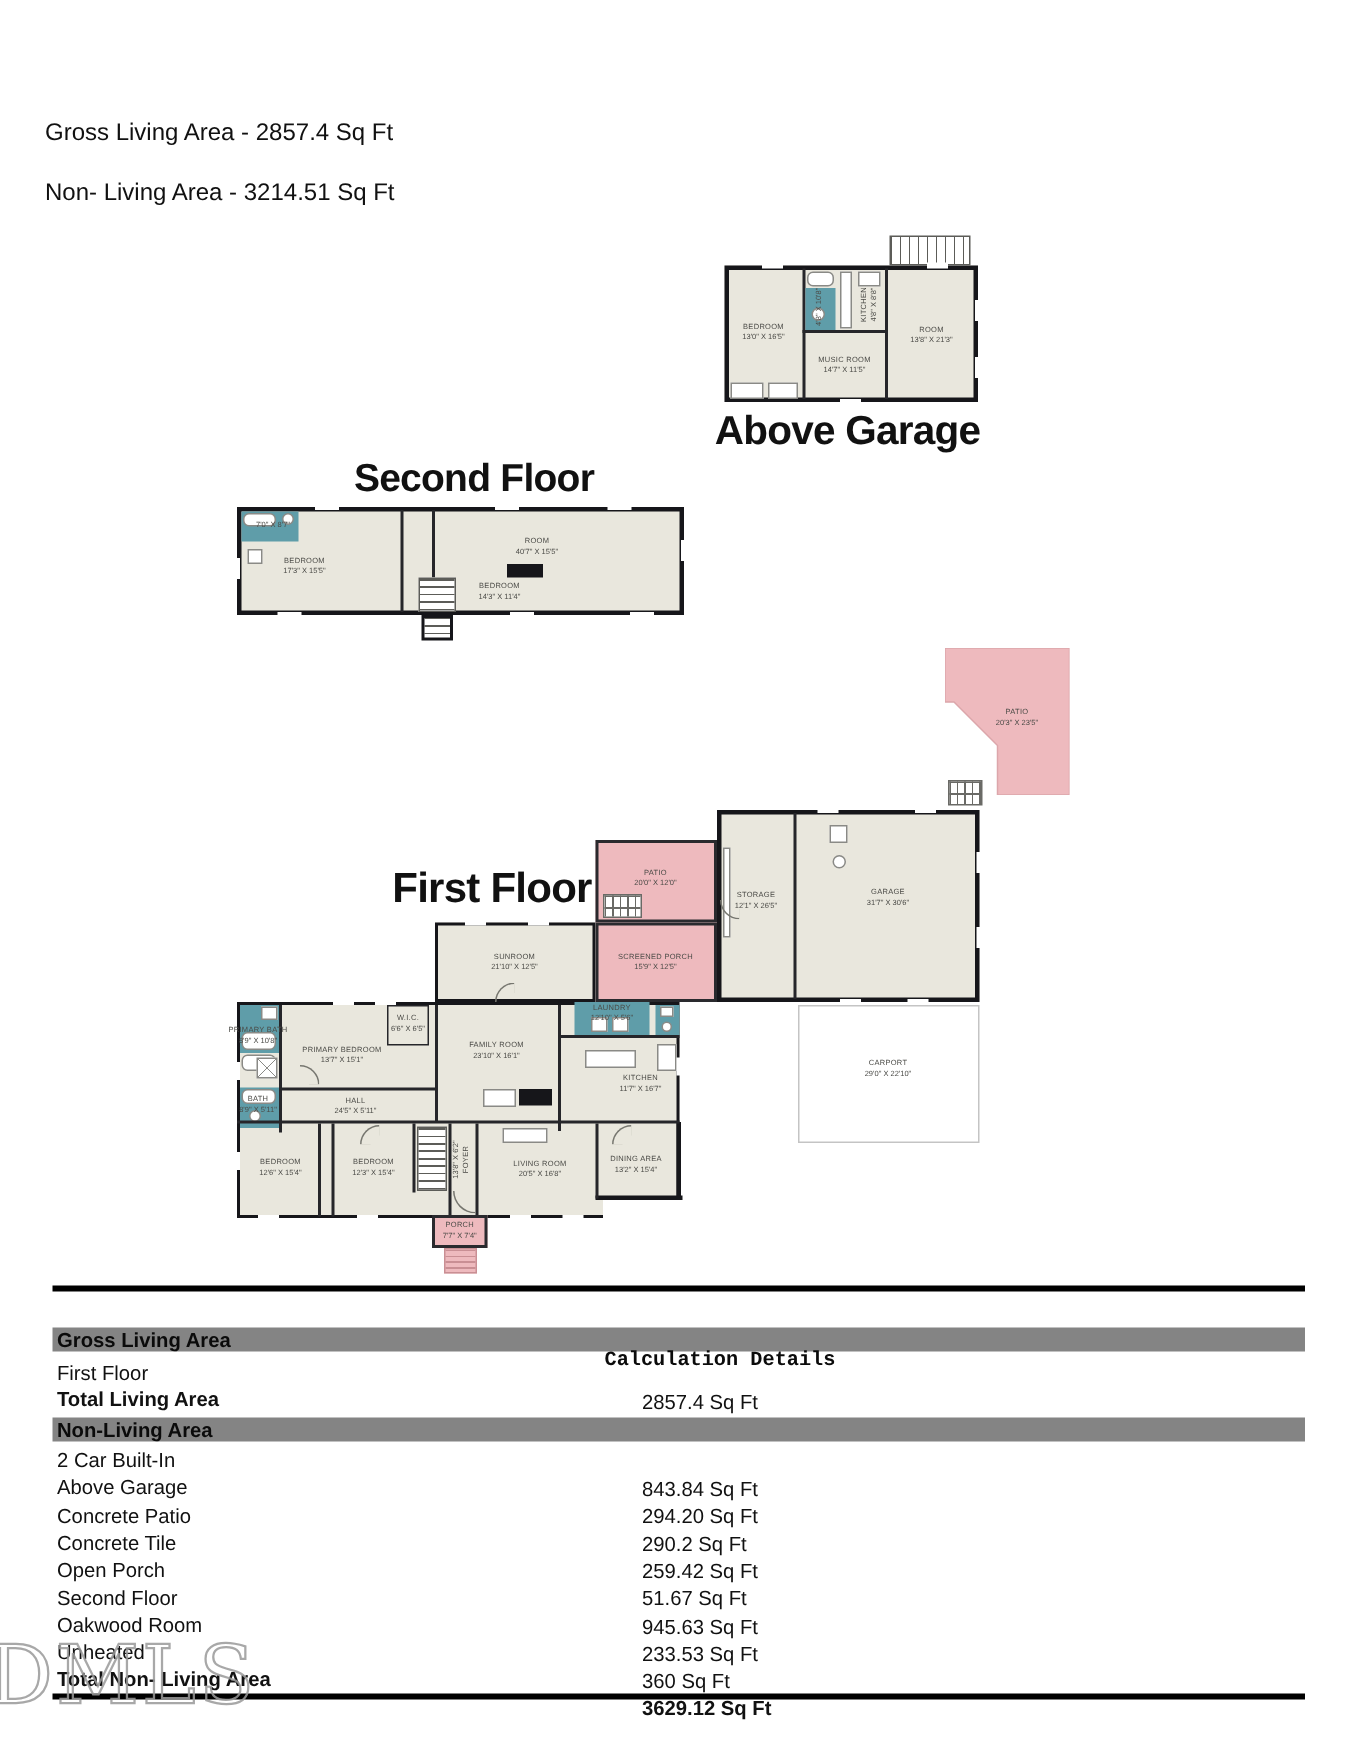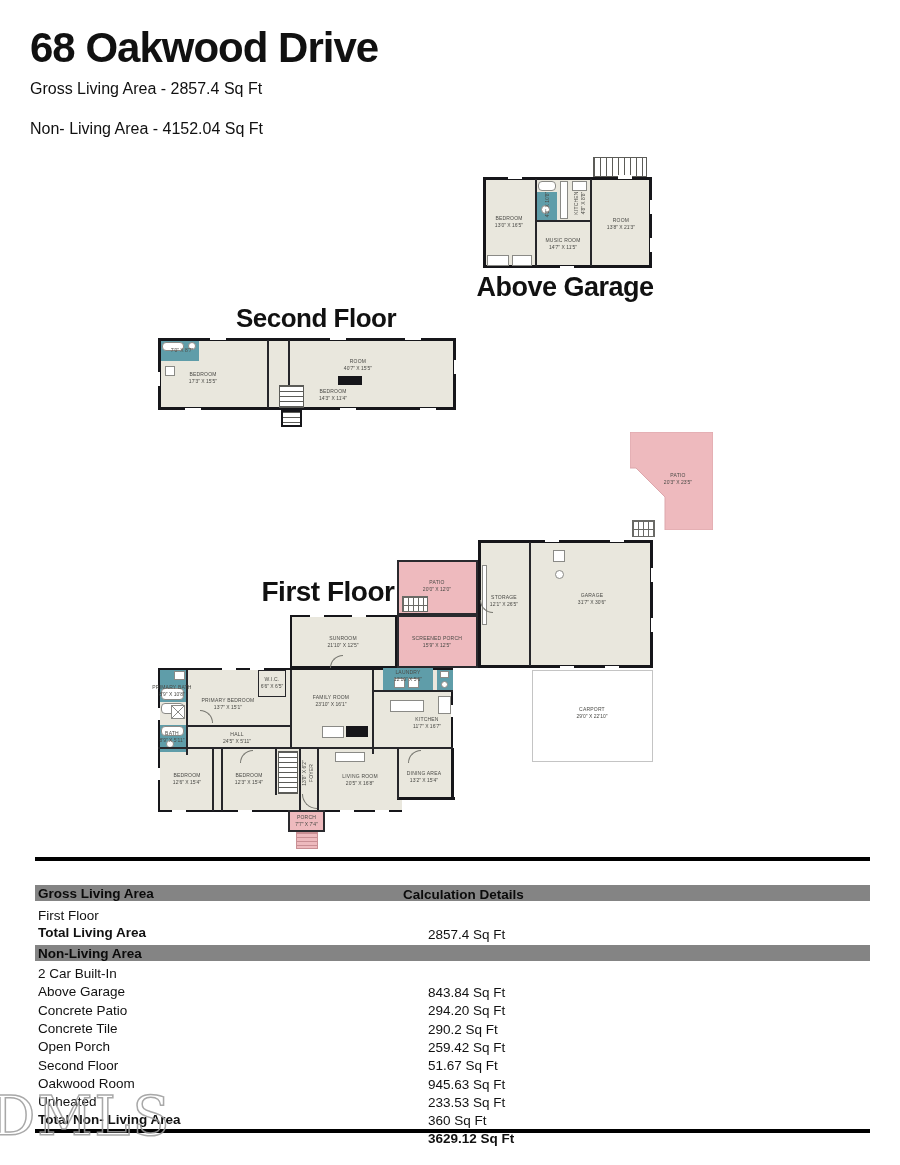--- a/index.html
+++ b/index.html
@@ -46,23 +46,22 @@
   #watermark{left:-8px;top:1085px;font-family:"DejaVu Serif",serif;font-size:54px;
              color:transparent;-webkit-text-stroke:1.5px #9a9a9a;letter-spacing:2px;
              z-index:6;opacity:0.85;}
   .tl{white-space:nowrap;}
 </style>
 </head>
 <body>
 
 <div id="page">
 
-  <div class="abs title tl" style="left:30px;top:24px;">68 Oakwood Drive</div>
   <div class="abs subtitle tl" style="left:30px;top:80px;">Gross Living Area - 2857.4 Sq Ft</div>
-  <div class="abs subtitle tl" style="left:30px;top:120px;">Non- Living Area - 4152.04 Sq Ft</div>
+  <div class="abs subtitle tl" style="left:30px;top:120px;">Non- Living Area - 3214.51 Sq Ft</div>
 
   <div class="abs stairs-v" style="left:593px;top:157px;width:54px;height:20px;"></div>
   <div class="abs plan" style="left:483px;top:177px;width:169px;height:91px;"></div>
   <div class="abs iwall" style="left:535px;top:179px;width:2px;height:87px;"></div>
   <div class="abs iwall" style="left:590px;top:179px;width:2px;height:87px;"></div>
   <div class="abs iwall" style="left:535px;top:220px;width:57px;height:2px;"></div>
   <div class="abs teal" style="left:537px;top:192px;width:20px;height:28px;"></div>
   <div class="abs fixture" style="left:538px;top:181px;width:18px;height:10px;border-radius:4px;"></div>
   <div class="abs fixture" style="left:541px;top:205px;width:9px;height:9px;border-radius:50%;"></div>
   <div class="abs fixture" style="left:560px;top:181px;width:8px;height:38px;"></div>
@@ -303,21 +302,21 @@
   <div class="abs rlabel" style="left:288px;top:814px;width:37px;">
     <span class="rn">PORCH</span>
     <span class="rd">7'7" X 7'4"</span>
   </div>
   <div class="abs stairs-hp" style="left:296px;top:832px;width:22px;height:17px;"></div>
 
   <div id="table" class="abs">
     <div class="rule abs" style="top:2px;"></div>
     <div class="graybar abs" style="top:30px;">
       <span class="abs tl" style="left:3px;top:1px;">Gross Living Area</span>
-      <span class="abs tl" style="left:368px;top:2px;">Calculation Details</span>
+      <span class="abs tl" style="left:368px;top:15px;font-family:Liberation Mono, monospace;">Calculation Details</span>
     </div>
     <div class="trow abs" style="top:53px;width:100%;">
       <span class="c1 tl">First Floor</span>
       <span class="c2 tl">2857.4 Sq Ft</span>
     </div>
     <div class="trow abs bold" style="top:70px;width:100%;">
       <span class="c1 tl">Total Living Area</span>
       <span class="c2 tl">2857.4 Sq Ft</span>
     </div>
     <div class="graybar abs" style="top:90px;">

